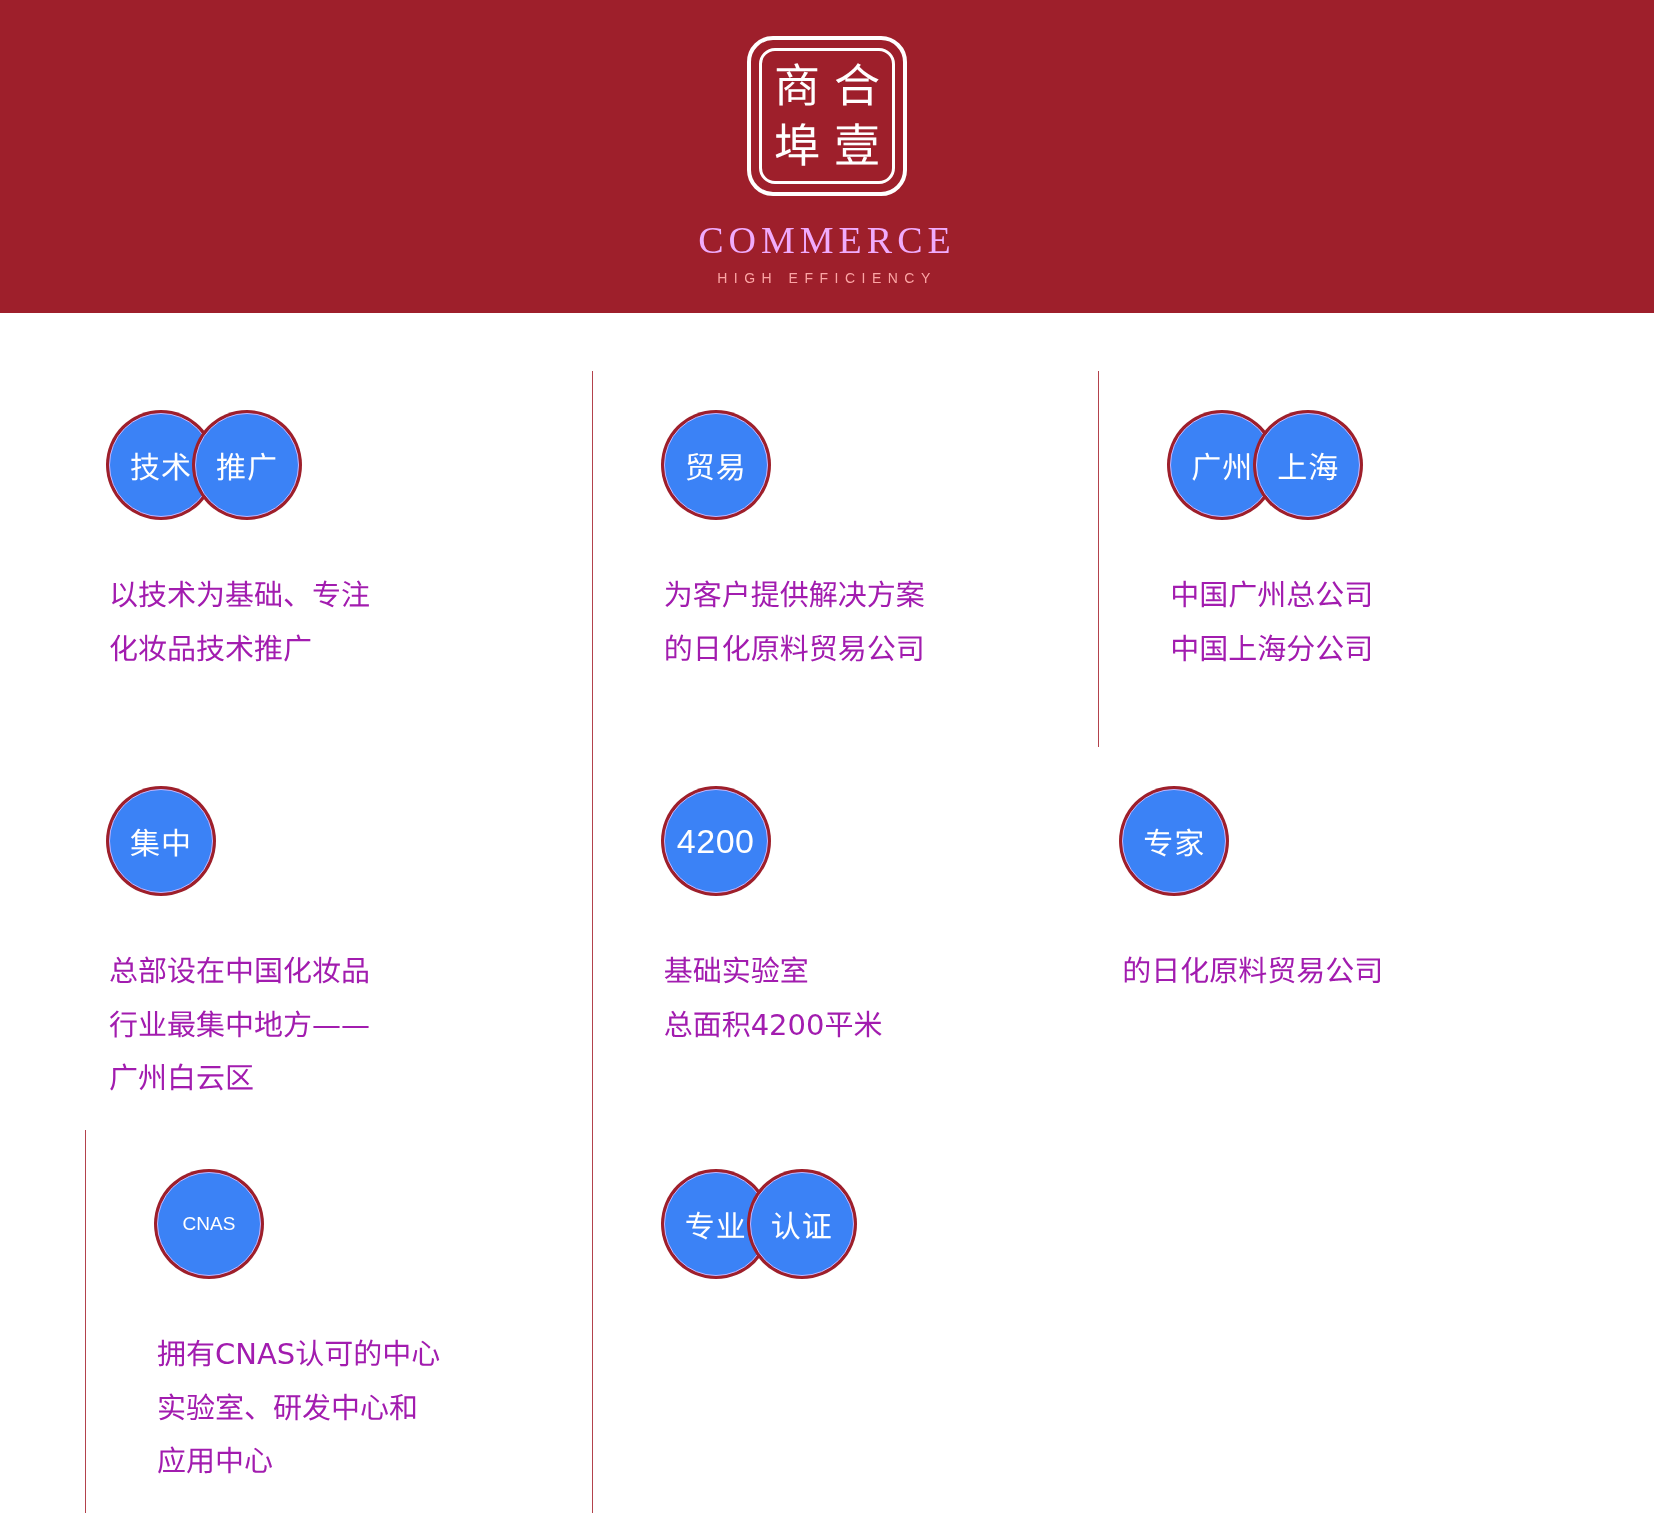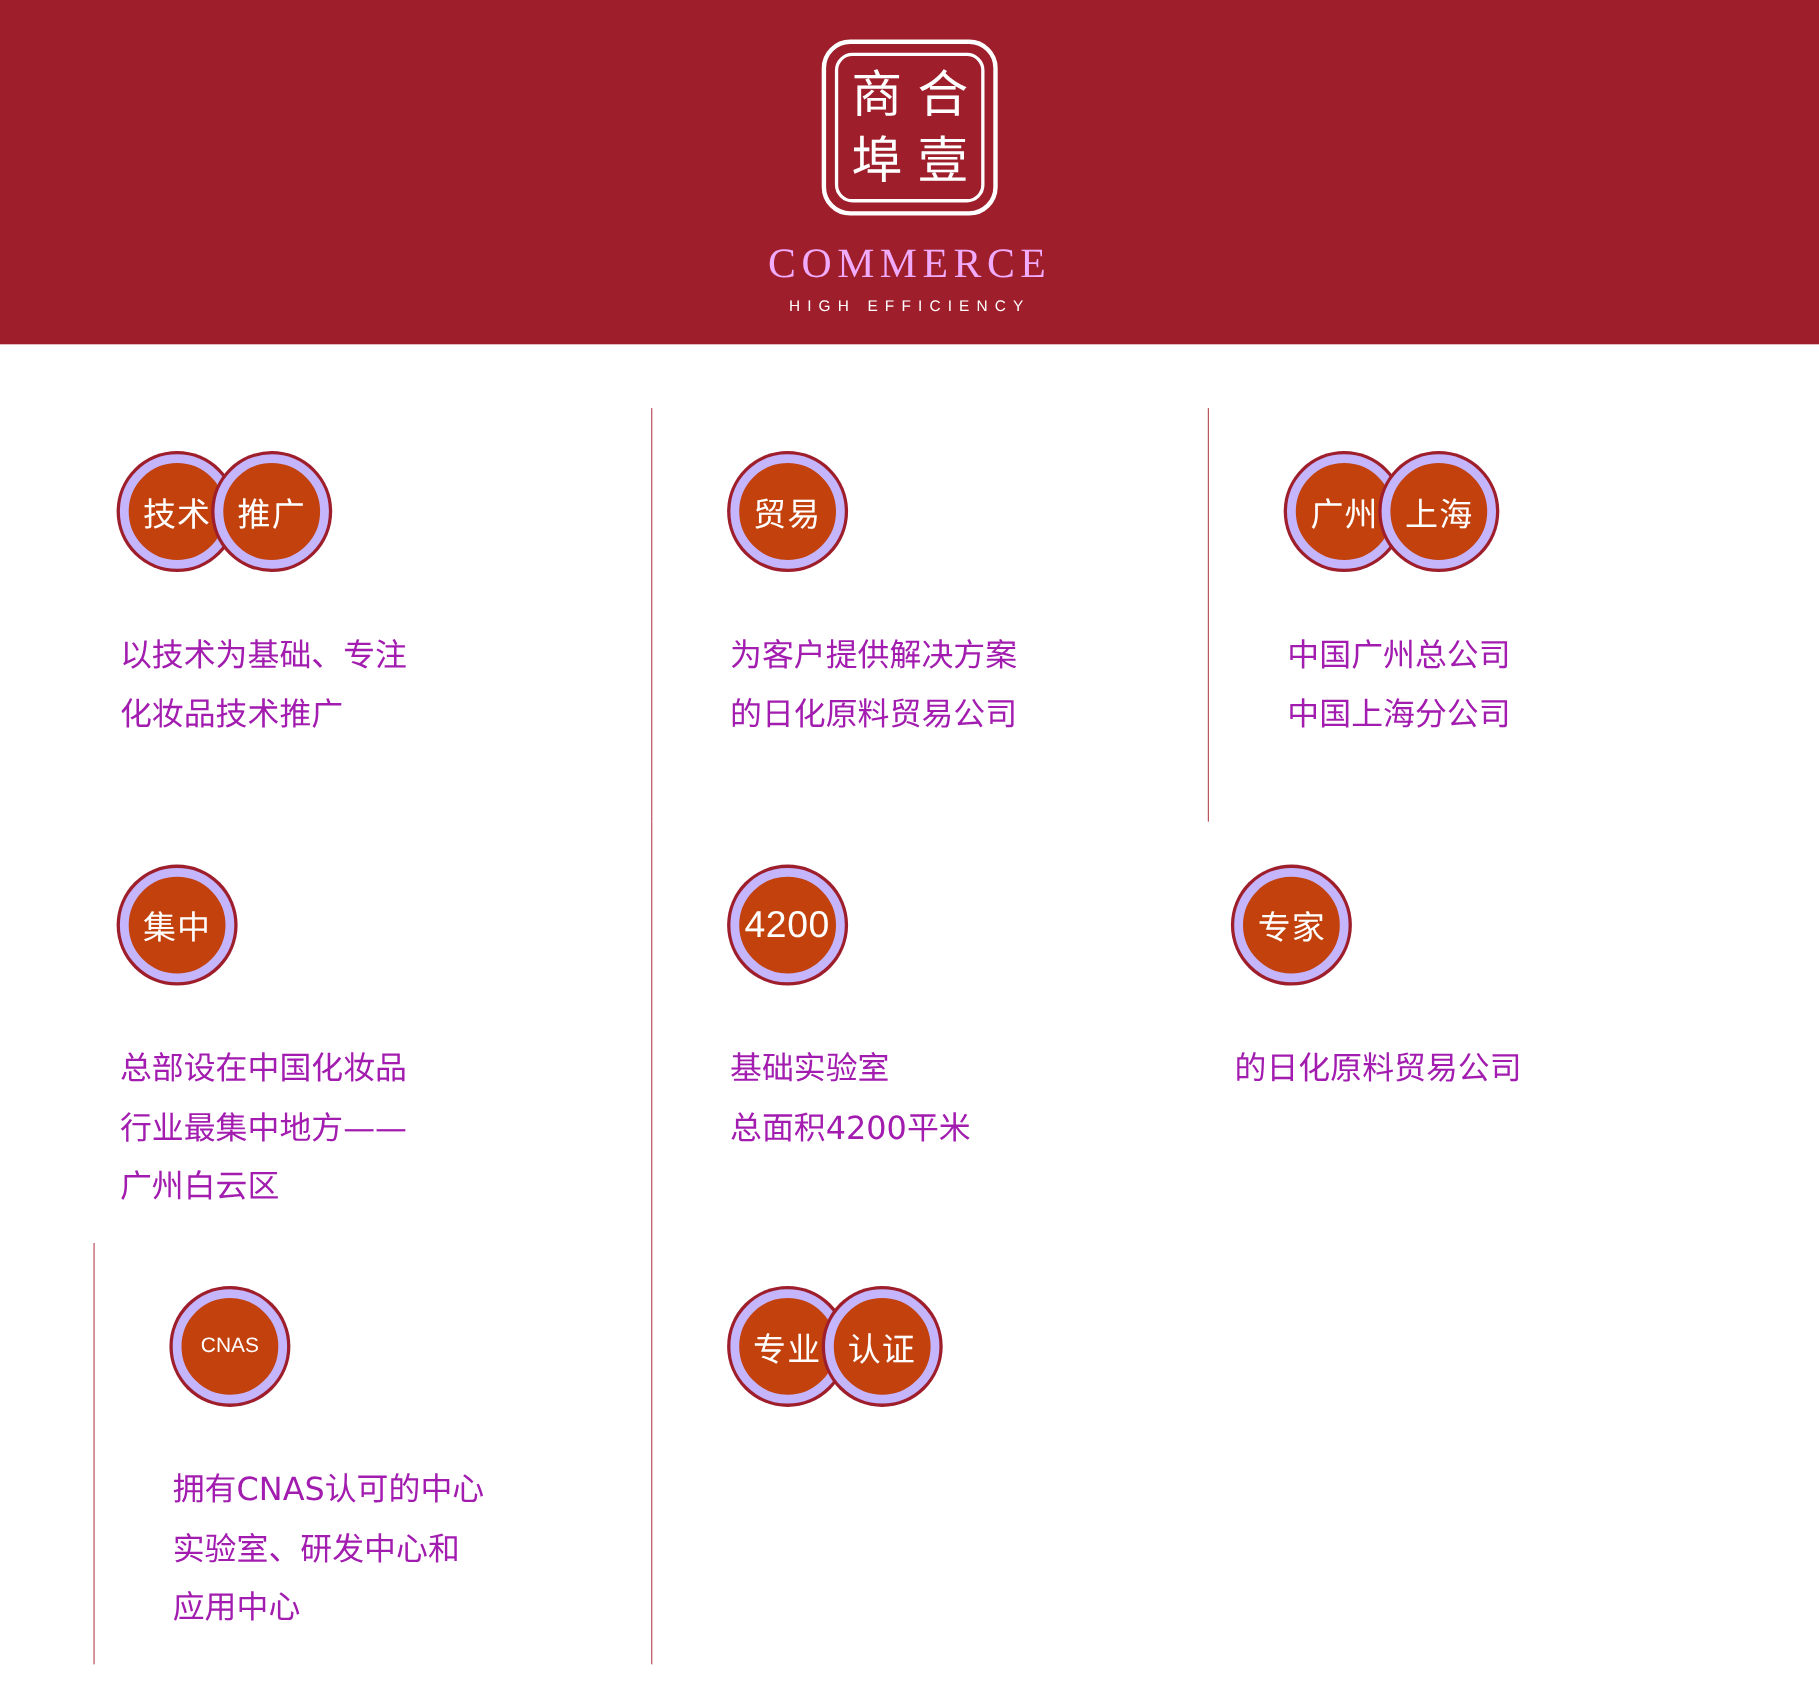--- a/index.html
+++ b/index.html
@@ -79,21 +79,21 @@
   .logo-word {
     margin-top: 14px;
     color: #f0abfc;
     font-family: "Liberation Serif", "DejaVu Serif", serif;
     font-size: 38px;
     letter-spacing: 5px;
     text-align: center;
   }
   .logo-sub {
     margin-top: 8px;
-    color: #ffffff;
+    color: #fca5a5;
     font-size: 14px;
     letter-spacing: 6.5px;
     text-align: center;
     font-family: "Liberation Sans", sans-serif;
   }
 
   
   .grid {
     width: 1520px;
     margin: 0 auto;
@@ -127,22 +127,22 @@
   .badges {
     display: flex;
     align-items: center;
     margin-bottom: 52px;
     margin-top: 18px;
   }
   .badge {
     width: 104px;
     height: 104px;
     border-radius: 50%;
-    background: #c2410c;
-    border: 8px solid #c4b5fd;
+    background: #3b82f6;
+    border: 1px solid #c4b5fd;
     box-shadow: 0 0 0 3px #9e1f2b;
     color: #ffffff;
     display: flex;
     align-items: center;
     justify-content: center;
     font-size: 30px;
     letter-spacing: 1px;
     box-sizing: border-box;
     flex: 0 0 auto;
   }

